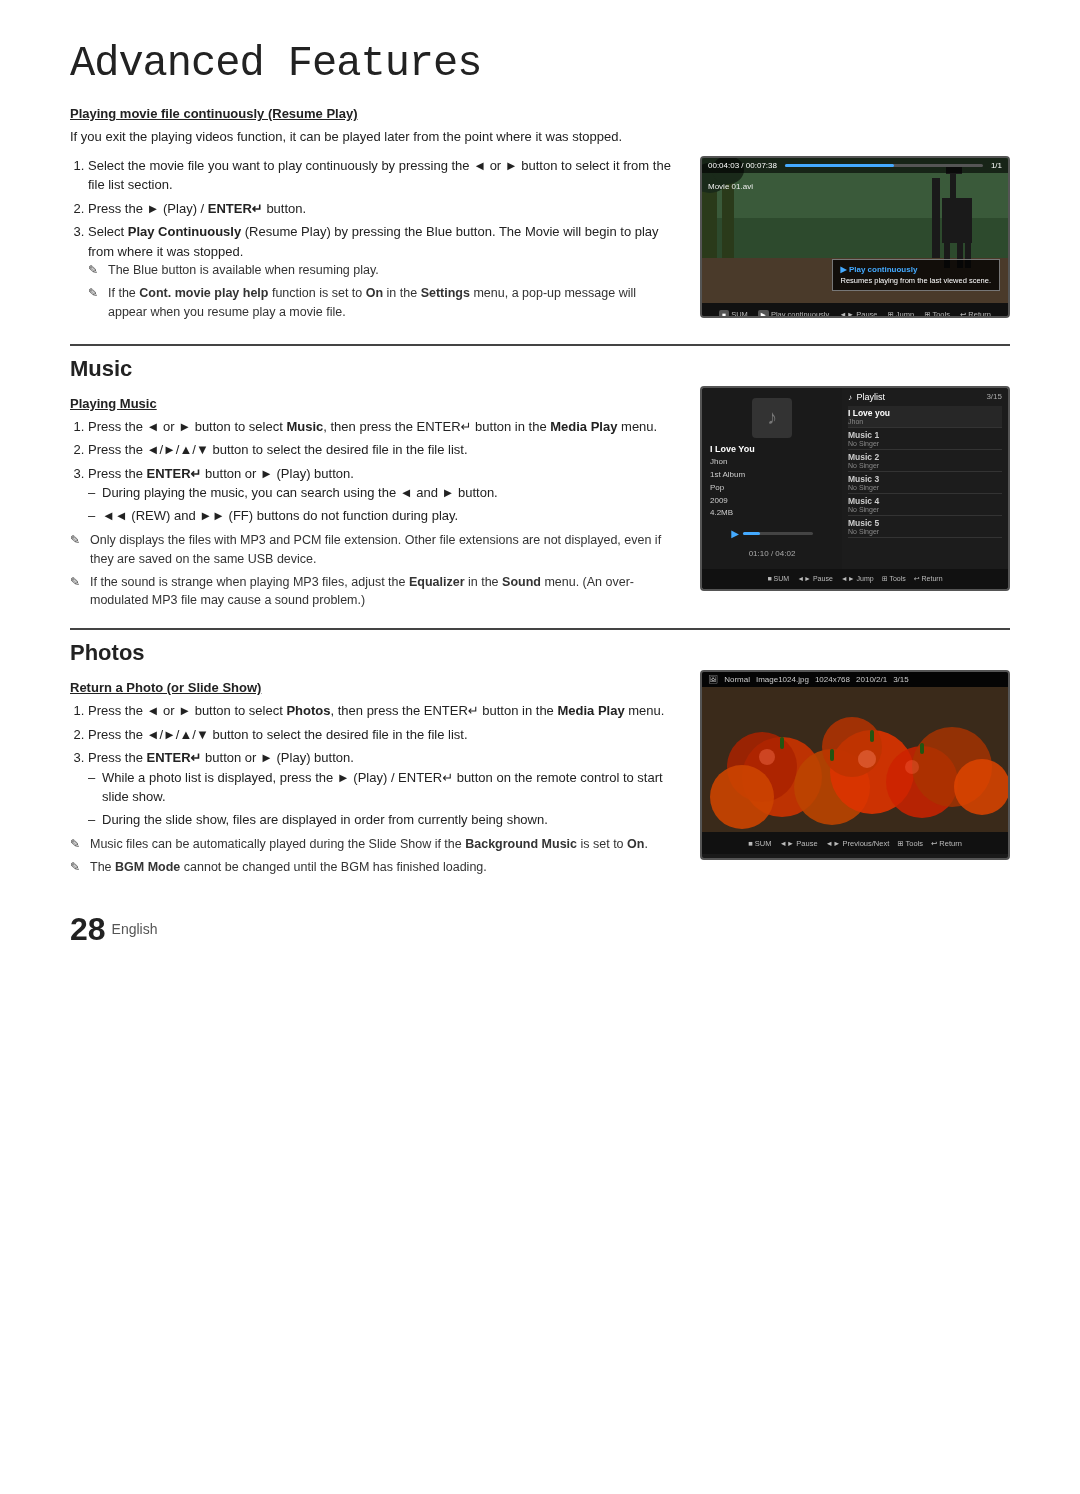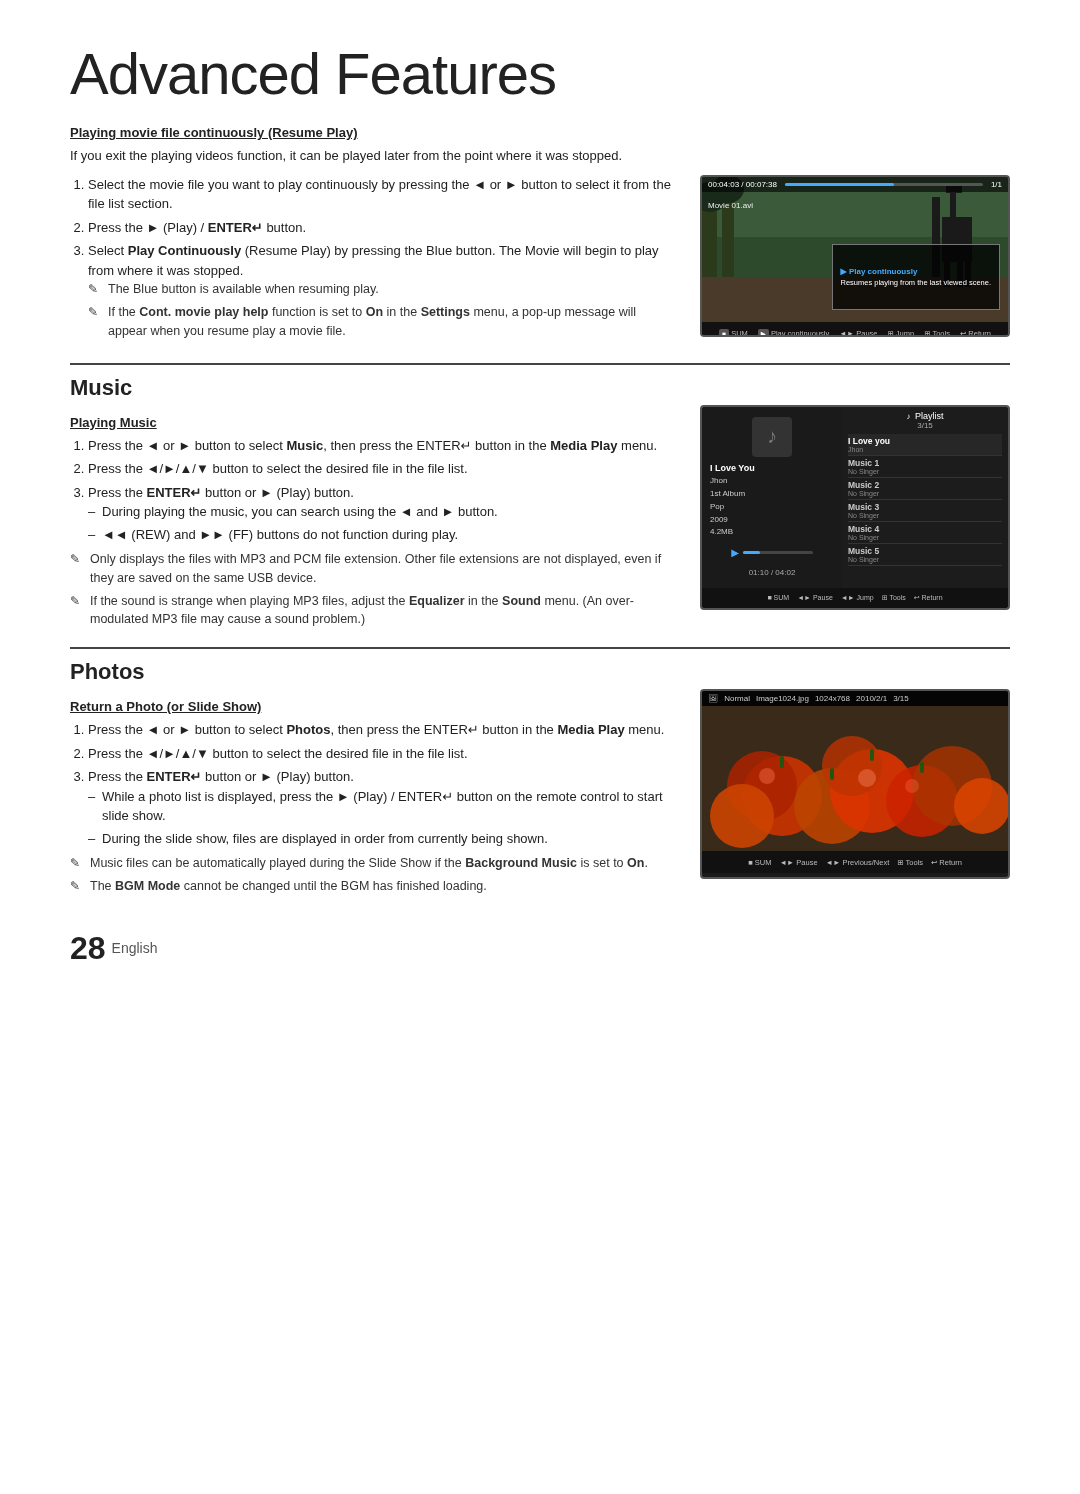--- a/index.html
+++ b/index.html
@@ -6,25 +6,25 @@
     body {
       background: #fff;
       font-family: Arial, Helvetica, sans-serif;
       font-size: 13px;
       color: #222;
       width: 1080px;
       min-height: 1494px;
       padding: 40px 70px 40px 70px;
     }
     h1.page-title {
-      font-size: 58px;
+      font-size: 42px;
       font-weight: 300;
       color: #222;
       margin-bottom: 18px;
-      font-family: Liberation Sans, sans-serif;
+      font-family: Liberation Mono, monospace;
       letter-spacing: -1px;
     }
     .section-divider {
       border: none;
       border-top: 2px solid #444;
       margin-bottom: 10px;
     }
     .section-title {
       font-size: 22px;
       font-weight: bold;
@@ -119,21 +119,21 @@
       font-size: 8px; color: #fff;
     }
     .movie-filename {
       position: absolute; top: 24px; left: 6px;
       font-size: 8px; color: #eee;
     }
     .movie-popup {
       position: absolute; bottom: 12px; right: 8px;
       background: rgba(0,0,0,0.75);
       border: 1px solid #777;
-      padding: 22px 8px;
+      padding: 5px 8px;
       font-size: 7.5px; color: #fff;
       min-width: 110px;
     }
     .movie-popup .popup-title { font-weight: bold; color: #4af; font-size: 8px; margin-bottom: 2px; }
     .movie-controls {
       background: #111;
       height: 24px;
       display: flex; align-items: center; justify-content: center;
       gap: 10px;
       font-size: 7.5px; color: #bbb;
@@ -184,21 +184,21 @@
     .music-info { font-size: 8px; color: #ccc; text-align: left; width: 100%; line-height: 1.6; }
     .music-info .song-title { font-size: 9px; color: #fff; font-weight: bold; }
     .music-progress { margin-top: 6px; font-size: 8px; color: #aaa; }
     .music-right {
       flex: 1;
       background: #1c1c1c;
       padding: 4px 6px;
     }
     .playlist-header {
       display: flex; justify-content: space-between; align-items: center;
-      font-size: 8px; color: #aaa; margin-bottom: 4px; flex-direction: column;
+      font-size: 8px; color: #aaa; margin-bottom: 4px;
     }
     .playlist-header .playlist-label { color: #fff; font-size: 9px; }
     .playlist-item {
       padding: 2px 0;
       font-size: 8px; color: #ccc;
       border-bottom: 1px solid #333;
     }
     .playlist-item.active { color: #fff; background: rgba(255,255,255,0.05); }
     .playlist-item .pi-title { font-weight: bold; font-size: 8.5px; }
     .playlist-item .pi-sub { color: #888; font-size: 7px; }

